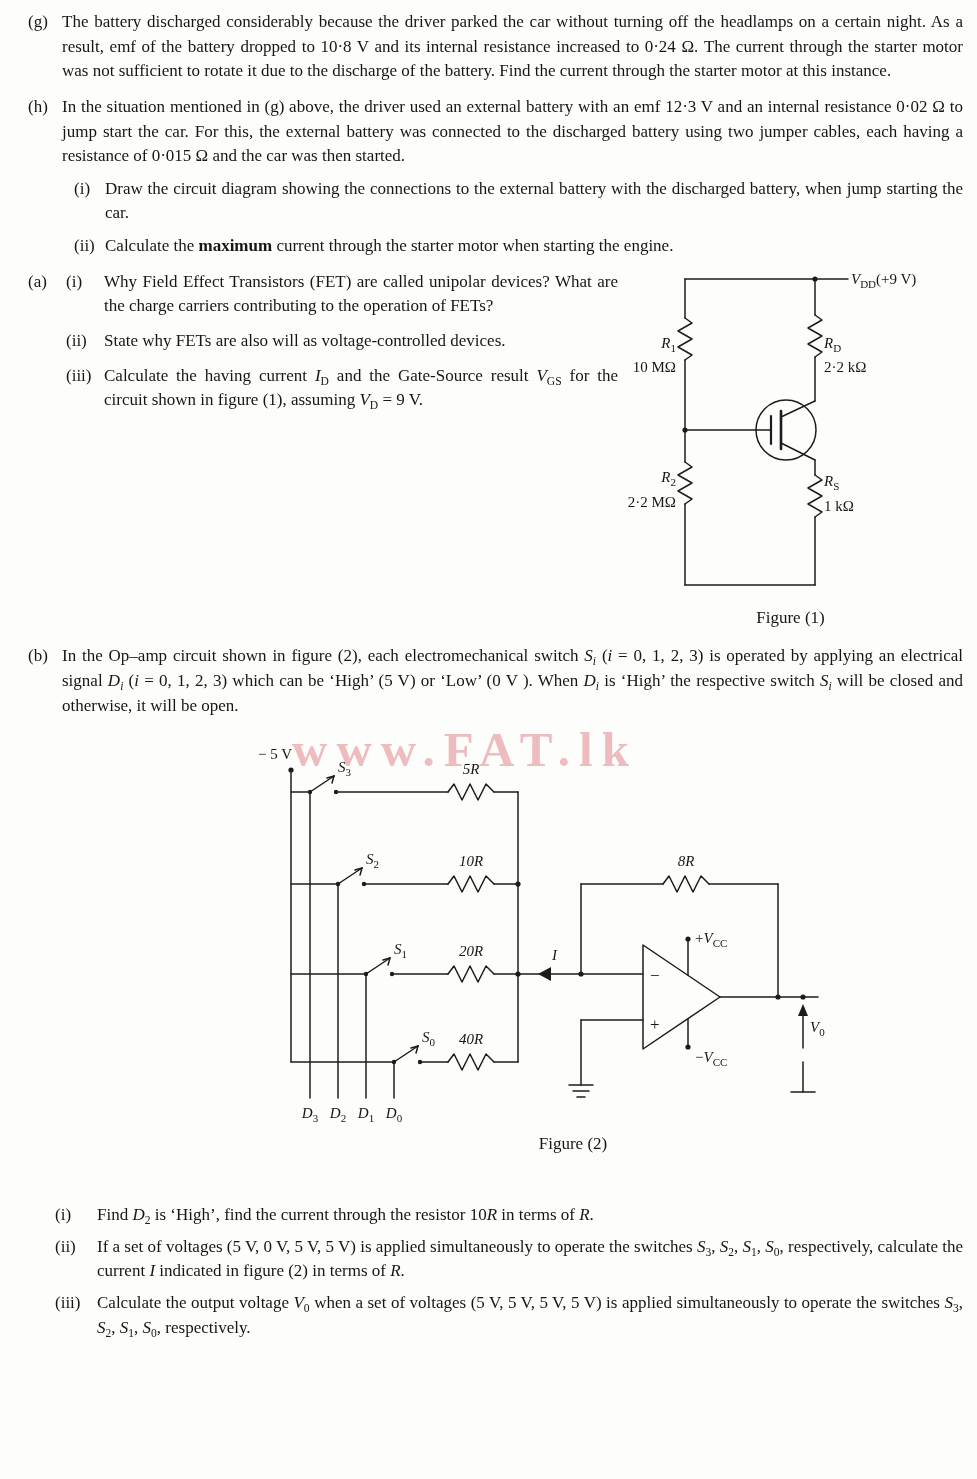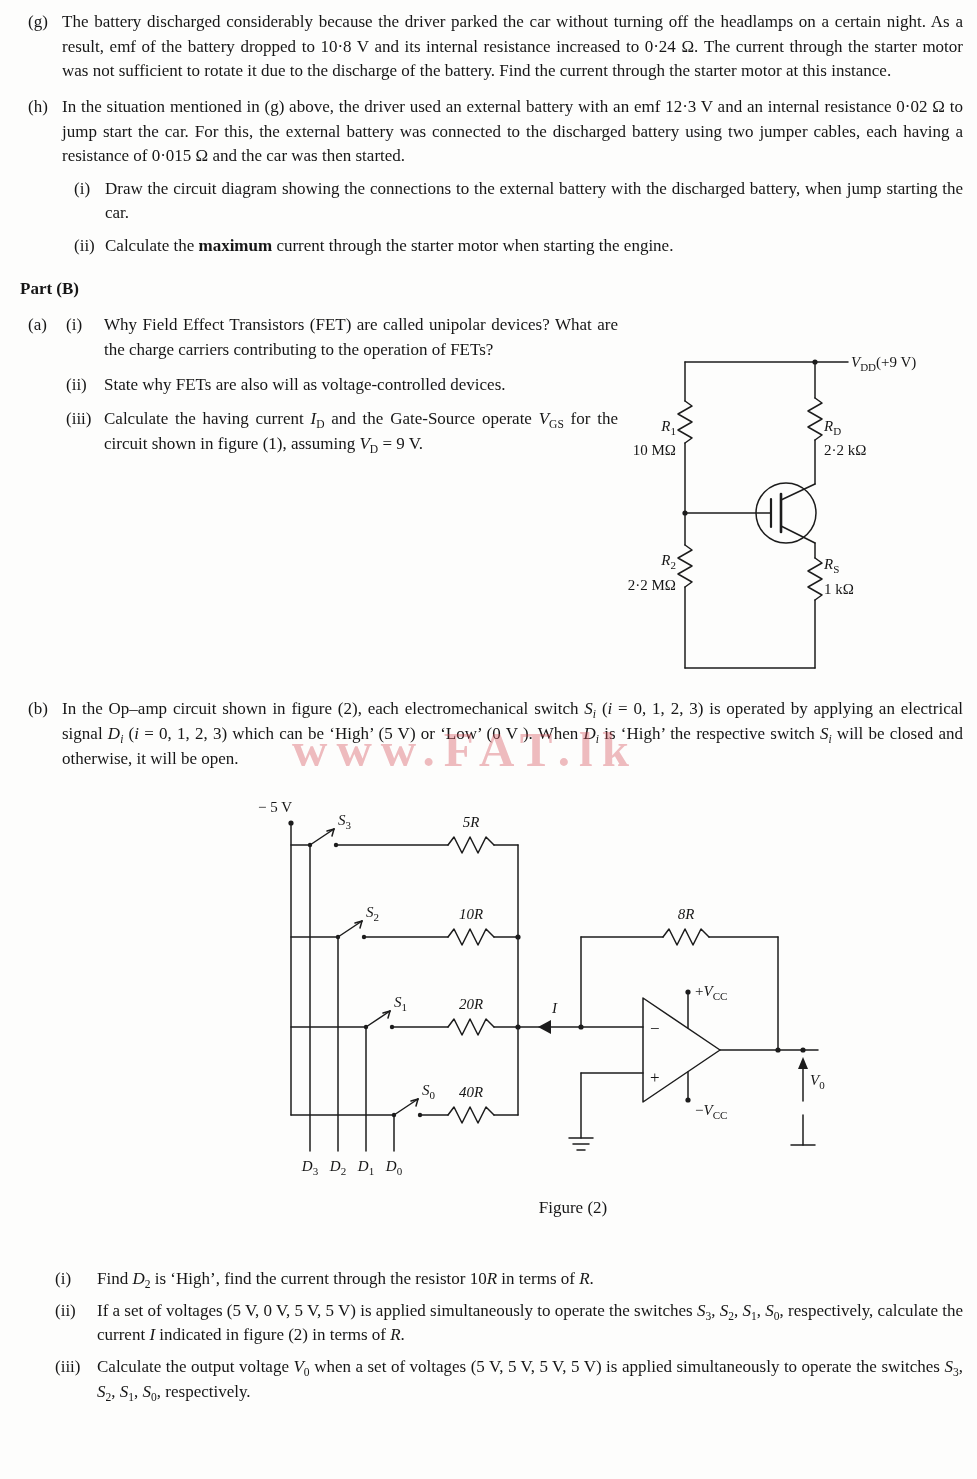--- a/index.html
+++ b/index.html
@@ -12,24 +12,24 @@
   .q{position:relative;padding-left:42px;margin-bottom:11px;text-align:justify;}
   .qlab{position:absolute;left:8px;top:0;}
   .subq{position:relative;padding-left:43px;margin:8px 0 8px 0;text-align:justify;}
   .sublab{position:absolute;left:12px;top:0;}
   .part-heading{font-weight:bold;margin:18px 0 12px 0;}
   .seca{display:flex;align-items:flex-start;margin-bottom:2px;}
   .acol{flex:1 1 auto;position:relative;padding-left:44px;}
   .alab{position:absolute;left:8px;top:0;}
   .suba{position:relative;padding-left:40px;margin-bottom:10px;text-align:justify;}
   .sualab{position:absolute;left:2px;top:0;}
-  .figcol{flex:0 0 345px;width:345px;margin-top:40px;}
+  .figcol{flex:0 0 345px;width:345px;}
   .figcap{text-align:center;margin-top:6px;}
   .fig2wrap{margin:28px 0 0 238px;width:630px;}
-  .fig2cap{text-align:center;margin-top:15px;}
+  .fig2cap{text-align:center;margin-top:4px;}
   .bottom{margin-top:46px;}
   .bq{position:relative;padding-left:77px;margin-bottom:7px;text-align:justify;}
   .bqlab{position:absolute;left:35px;top:0;}
   .rb{font-weight:bold;font-family:Liberation Serif, serif;}
   .ri{font-style:italic;}
   sub{font-size:68%;line-height:0;}
   .watermark{
     position:absolute;left:292px;top:714px;z-index:3;pointer-events:none;
     font-size:49px;font-weight:bold;letter-spacing:9px;color:rgba(214,80,90,0.38);
   }
@@ -60,36 +60,35 @@
     <div class="subq">
       <span class="sublab">(i)</span>
       <div>Draw the circuit diagram showing the connections to the external battery with the discharged battery, when jump starting the car.</div>
     </div>
     <div class="subq">
       <span class="sublab">(ii)</span>
       <div><span>Calculate the </span><span class="rb">maximum</span><span> current through the starter motor when starting the engine.</span></div>
     </div>
   </div>
 
-  <div class="part-heading">Part (B)</div>
 
   <div class="seca">
     <div class="acol">
       <span class="alab">(a)</span>
       <div class="suba">
         <span class="sualab">(i)</span>
         <div>Why Field Effect Transistors (FET) are called unipolar devices? What are the charge carriers contributing to the operation of FETs?</div>
       </div>
       <div class="suba">
         <span class="sualab">(ii)</span>
         <div>State why FETs are also will as voltage-controlled devices.</div>
       </div>
       <div class="suba">
         <span class="sualab">(iii)</span>
-        <div><span>Calculate the having current </span><span class="ri">I</span><sub>D</sub><span> and the Gate-Source operate </span><span class="ri">V</span><sub>GS</sub><span> for the circuit shown in figure (1), assuming </span><span class="ri">V</span><sub>D</sub><span> = 9 V.</span></div>
+        <div><span>Calculate the having current </span><span class="ri">I</span><sub>D</sub><span> and the Gate-Source result </span><span class="ri">V</span><sub>GS</sub><span> for the circuit shown in figure (1), assuming </span><span class="ri">V</span><sub>D</sub><span> = 9 V.</span></div>
       </div>
     </div>
 
     <div class="figcol">
       <svg class="circuit" width="335" height="330" viewBox="0 0 335 330">
         <g>
           <line class="wire" x1="67" y1="9" x2="230" y2="9"></line>
           <line class="wire" x1="67" y1="9" x2="67" y2="48"></line>
           <line class="wire" x1="67" y1="90" x2="67" y2="192"></line>
           <line class="wire" x1="67" y1="234" x2="67" y2="315"></line>
@@ -125,20 +124,21 @@
         <text class="flab" x="233" y="14"><tspan class="it">V</tspan><tspan class="tsub" dy="4">DD</tspan><tspan dy="-4">(+9 V)</tspan></text>
         <text class="flab" x="58" y="78" text-anchor="end"><tspan class="it">R</tspan><tspan class="tsub" dy="4">1</tspan></text>
         <text class="flab" x="58" y="102" text-anchor="end">10 MΩ</text>
         <text class="flab" x="206" y="78"><tspan class="it">R</tspan><tspan class="tsub" dy="4">D</tspan></text>
         <text class="flab" x="206" y="102">2·2 kΩ</text>
         <text class="flab" x="58" y="212" text-anchor="end"><tspan class="it">R</tspan><tspan class="tsub" dy="4">2</tspan></text>
         <text class="flab" x="58" y="237" text-anchor="end">2·2 MΩ</text>
         <text class="flab" x="206" y="216"><tspan class="it">R</tspan><tspan class="tsub" dy="4">S</tspan></text>
         <text class="flab" x="206" y="241">1 kΩ</text>
       </svg>
+      <div class="figcap">Figure (1)</div>
     </div>
   </div>
 
   <div class="q" style="margin-top:14px;">
     <span class="qlab">(b)</span>
     <div><span>In the Op–amp circuit shown in figure (2), each electromechanical switch </span><span class="ri">S</span><sub class="ri">i</sub><span> (</span><span class="ri">i</span><span> = 0, 1, 2, 3) is operated by applying an electrical signal </span><span class="ri">D</span><sub class="ri">i</sub><span> (</span><span class="ri">i</span><span> = 0, 1, 2, 3) which can be ‘High’ (5 V) or ‘Low’ (0 V ). When </span><span class="ri">D</span><sub class="ri">i</sub><span> is ‘High’ the respective switch </span><span class="ri">S</span><sub class="ri">i</sub><span> will be closed and otherwise, it will be open.</span></div>
   </div>
 
   <div class="fig2wrap">
     <svg class="circuit" width="620" height="382" viewBox="0 0 620 382">

